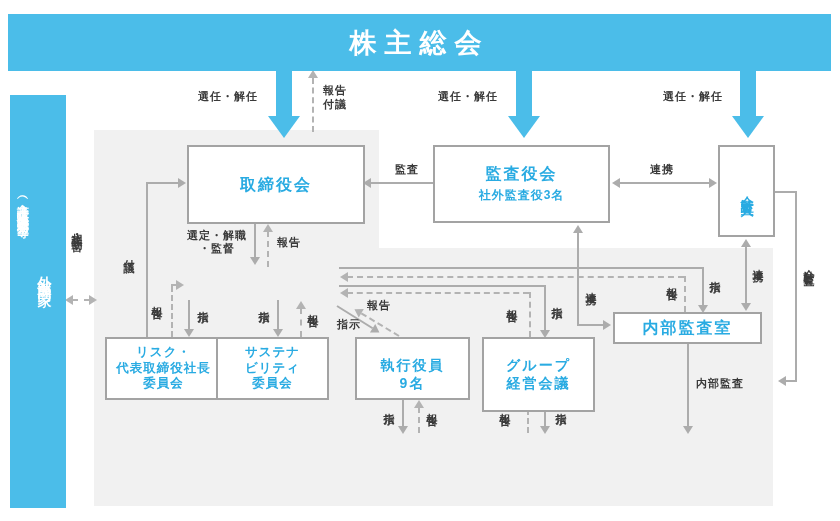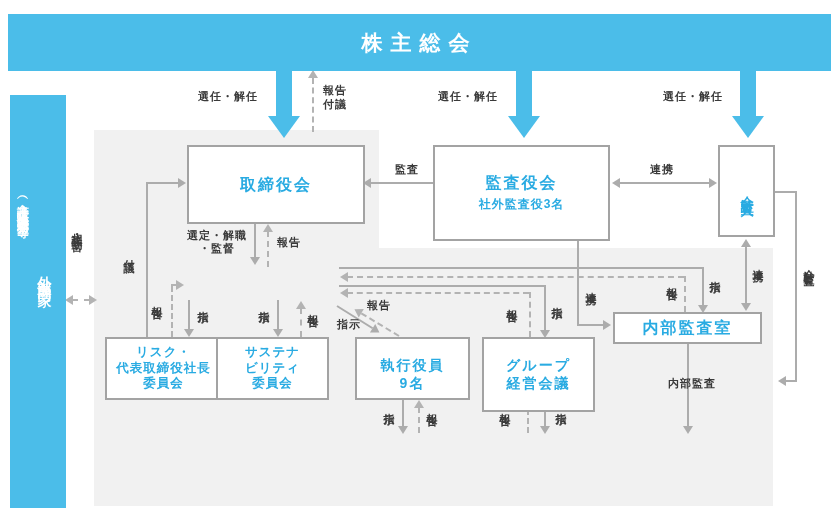--- a/index.html
+++ b/index.html
@@ -1,21 +1,21 @@
 <!DOCTYPE html>
 <html><head>
 <meta charset="utf-8">
 <style>
   html,body{margin:0;padding:0;background:#fff;}
   .stage{position:relative;width:840px;height:521px;background:#fff;overflow:hidden;
          font-family:"Liberation Sans",sans-serif;}
   .abs{position:absolute;}
   
   .banner{background:#4BBDE9;color:#fff;display:flex;align-items:center;justify-content:center;
-          font-size:21px;font-weight:bold;letter-spacing:8px;}
+          font-size:27px;font-weight:bold;letter-spacing:8px;}
   .bluebar{background:#4BBDE9;}
   .panel{background:#F1F1F1;}
   .notch{background:#FFFFFF;}
   
   .node{background:#fff;border:2px solid #a3a3a3;color:#29ABE2;box-sizing:border-box;
         display:flex;flex-direction:column;align-items:center;justify-content:center;text-align:center;}
   .node .t{font-weight:bold;font-size:16px;letter-spacing:2px;line-height:1.25;}
   .node .s{font-weight:bold;font-size:12px;letter-spacing:1px;line-height:1.35;white-space:pre-line;margin-top:3px;}
   .pre{white-space:pre-line;}
   .vbox{writing-mode:vertical-rl;letter-spacing:3px;}
@@ -77,21 +77,21 @@
 
   <div class="abs vd z3" style="left:312px;top:78px;height:54px;"></div>
   <div class="abs ah up ut z3" style="left:308px;top:70px;"></div>
   <div class="abs hlabel z5" style="left:323px;top:84px;">報告</div>
   <div class="abs hlabel z5" style="left:323px;top:98px;">付議</div>
 
   <div class="abs node z4" style="left:187px;top:145px;width:178px;height:79px;">
     <div class="t">取締役会</div>
   </div>
 
-  <div class="abs node z4" style="left:433px;top:145px;width:177px;height:96px;">
+  <div class="abs node z4" style="left:433px;top:145px;width:177px;height:78px;">
     <div class="t">監査役会</div>
     <div class="s">社外監査役3名</div>
   </div>
 
   <div class="abs node z4" style="left:718px;top:145px;width:57px;height:92px;">
     <div class="t vbox" style="font-size:13px;">会計監査人</div>
   </div>
 
 
   <div class="abs node z4" style="left:105px;top:337px;width:117px;height:63px;">
@@ -205,21 +205,21 @@
   <div class="abs vlabel z5" style="left:752px;top:260px;">連携</div>
 
   <div class="abs hl z3" style="left:775px;top:191px;width:22px;"></div>
   <div class="abs vl z3" style="left:795px;top:191px;height:191px;"></div>
   <div class="abs hl z3" style="left:785px;top:380px;width:12px;"></div>
   <div class="abs ah left z3" style="left:778px;top:376px;"></div>
   <div class="abs vlabel z5" style="left:803px;top:260px;">会計監査</div>
 
   <div class="abs vl z3" style="left:687px;top:344px;height:83px;"></div>
   <div class="abs ah down z3" style="left:683px;top:426px;"></div>
-  <div class="abs hlabel z5" style="left:668px;top:377px;">内部監査</div>
+  <div class="abs hlabel z5" style="left:696px;top:377px;">内部監査</div>
 
   <div class="abs vl z3" style="left:402px;top:400px;height:27px;"></div>
   <div class="abs ah down z3" style="left:398px;top:426px;"></div>
   <div class="abs vlabel z5" style="left:383px;top:404px;">指示</div>
   <div class="abs vd z3" style="left:418px;top:407px;height:26px;"></div>
   <div class="abs ah up ut z3" style="left:414px;top:400px;"></div>
   <div class="abs vlabel z5" style="left:426px;top:404px;">報告</div>
 
   <div class="abs vd z3" style="left:527px;top:409px;height:24px;"></div>
   <div class="abs ah up ut z3" style="left:523px;top:402px;"></div>

